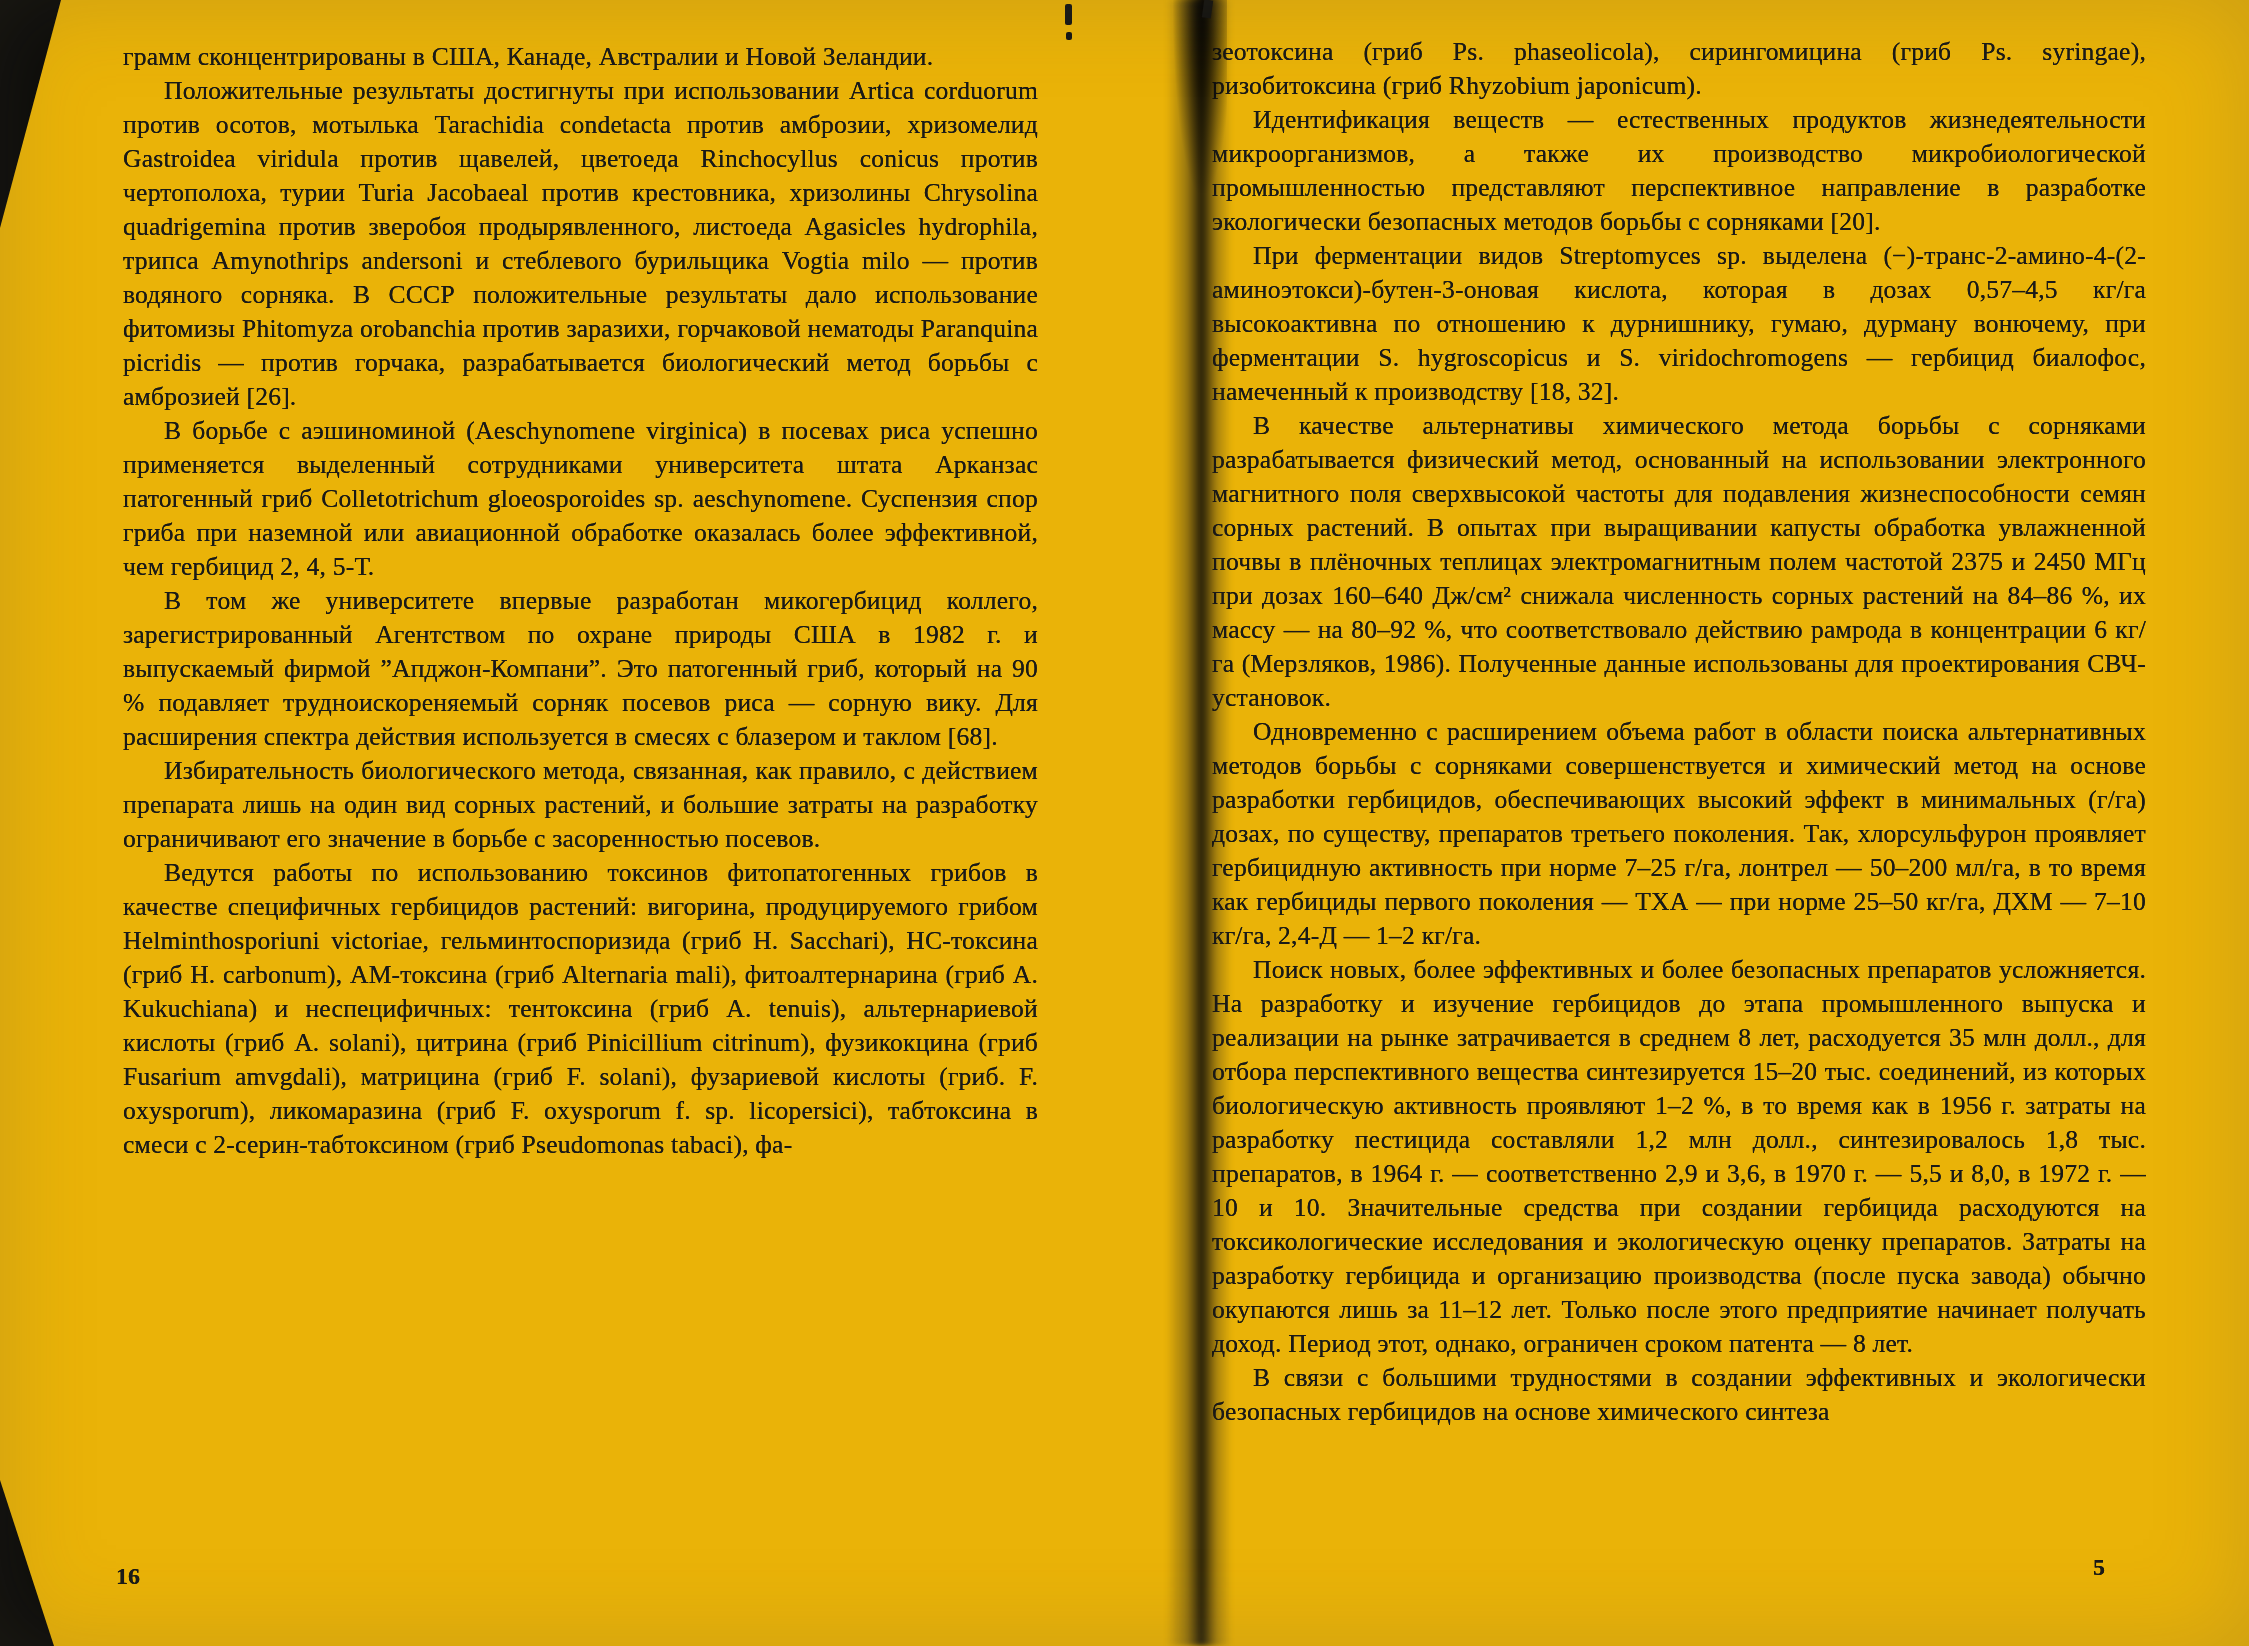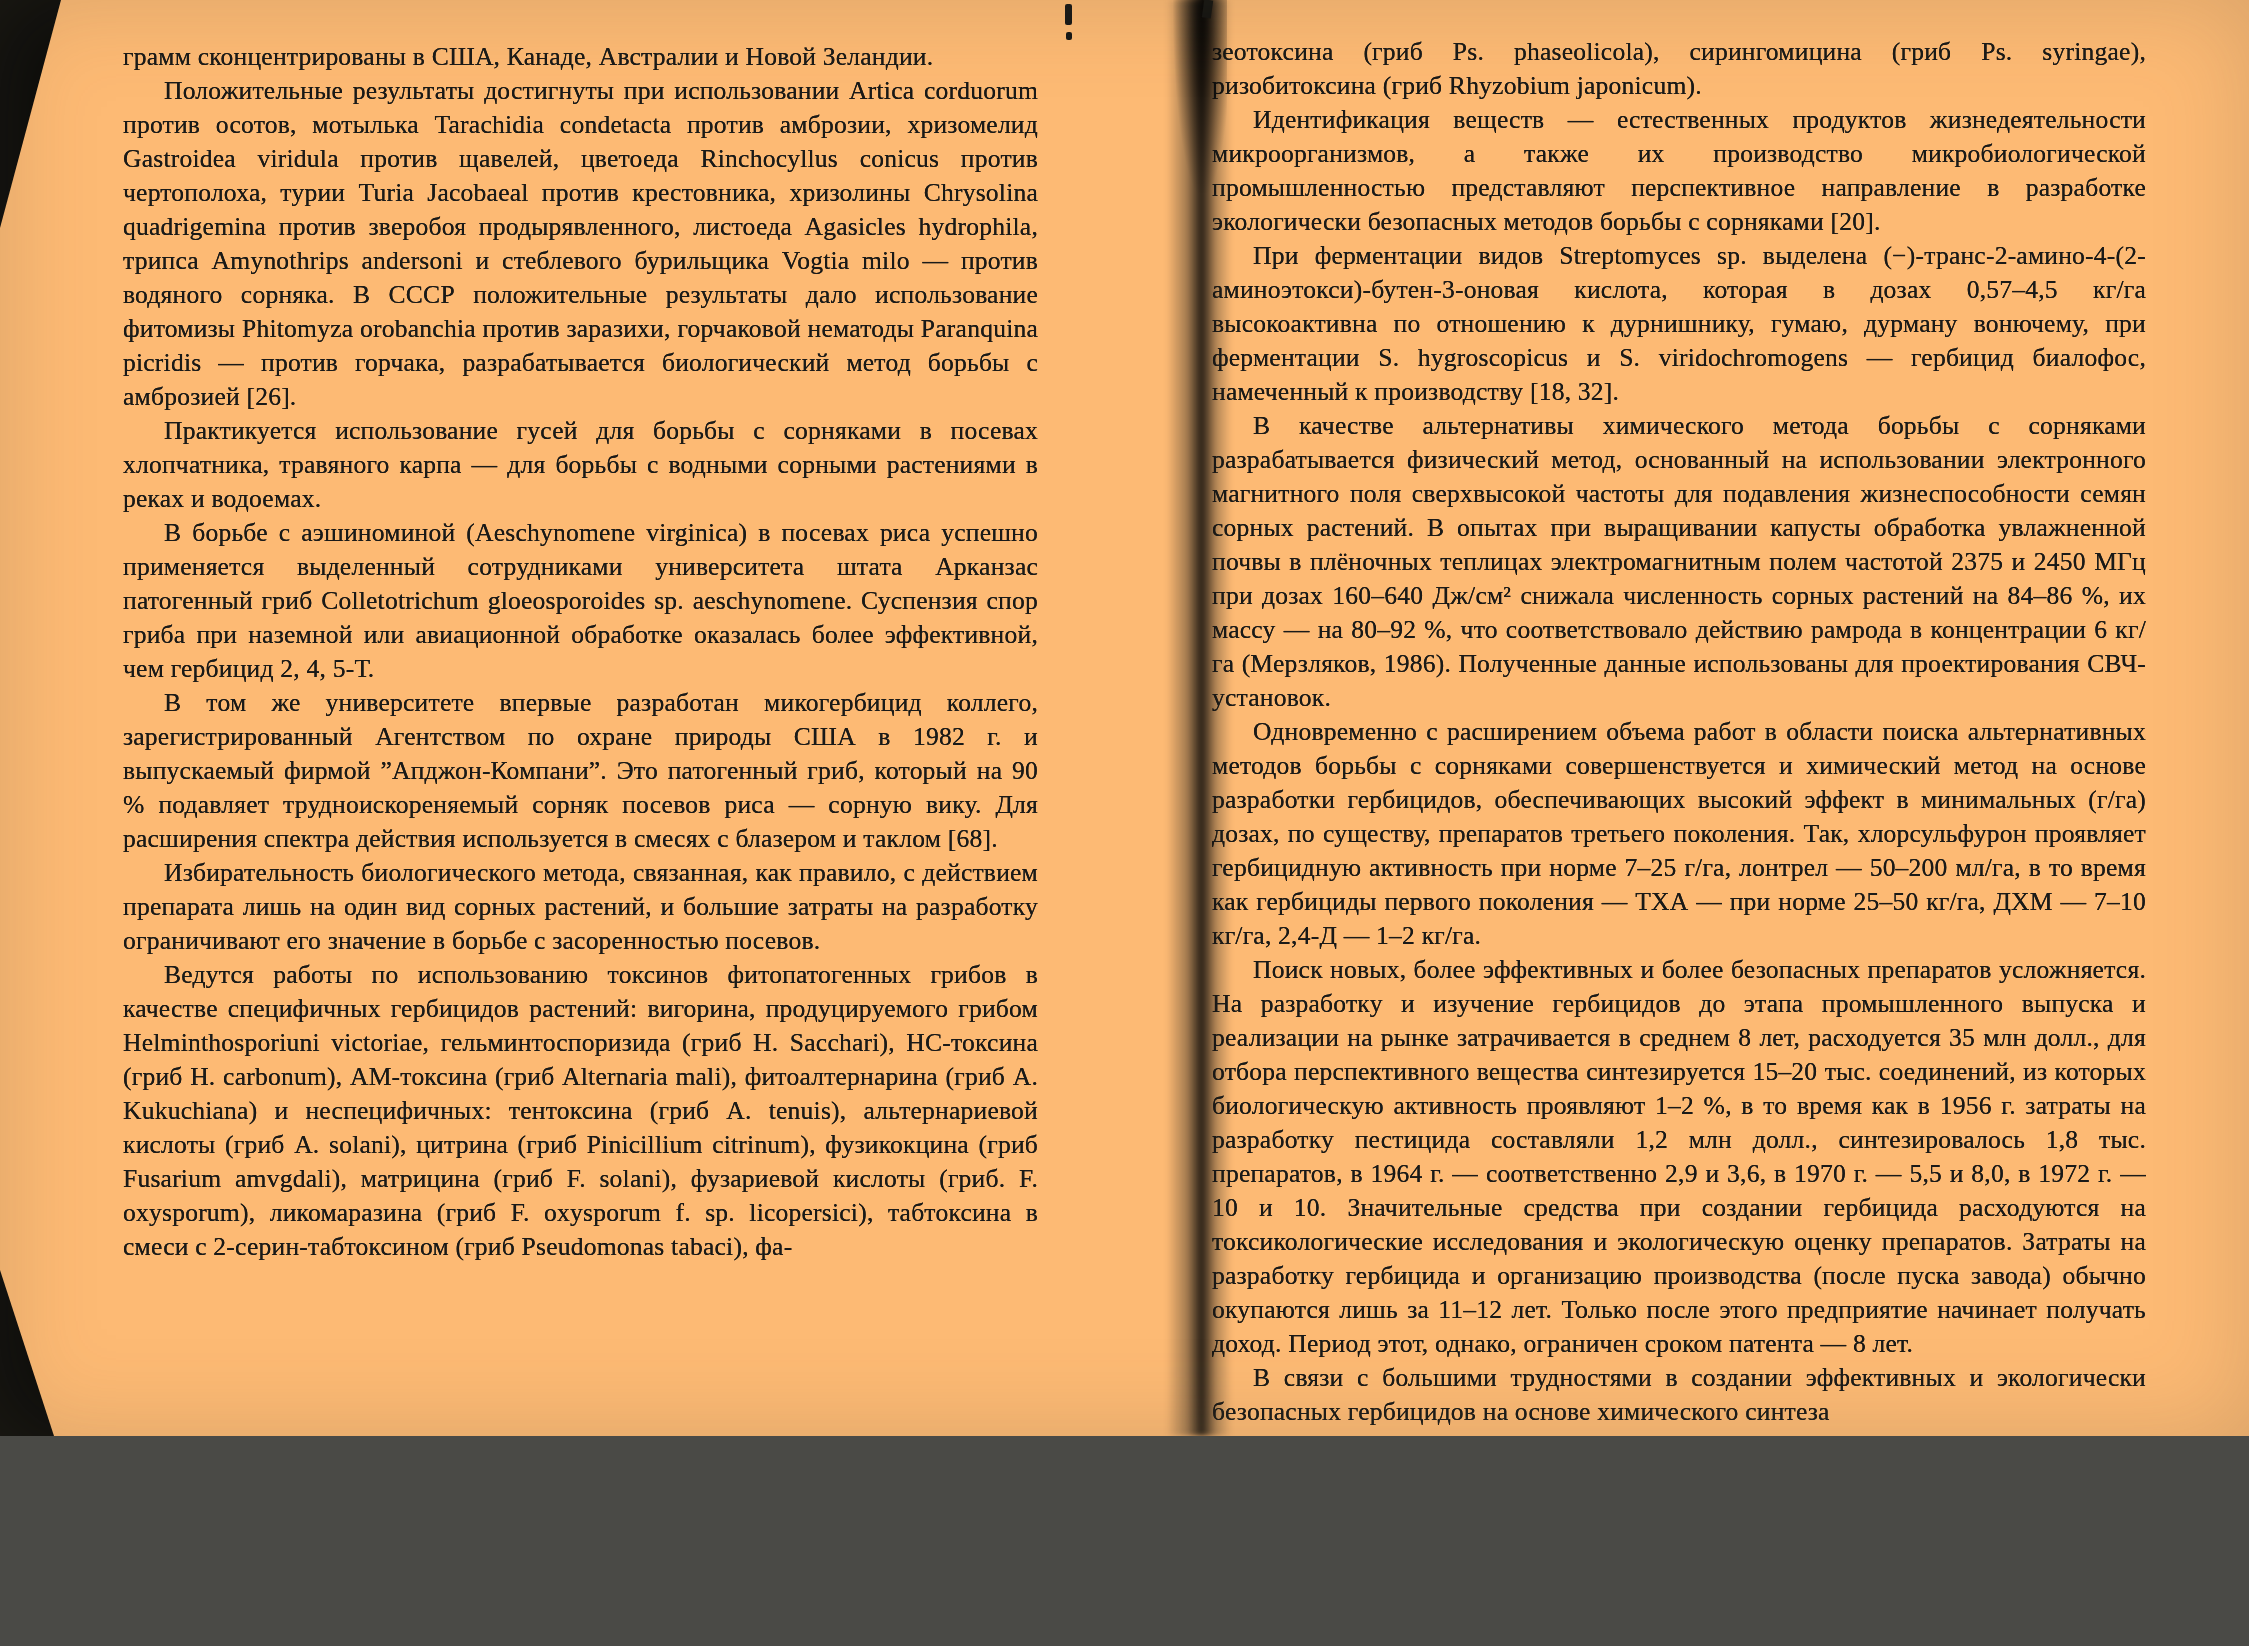--- a/index.html
+++ b/index.html
@@ -3,22 +3,22 @@
 <meta charset="utf-8">
 <style>
   html, body {
     margin: 0;
     padding: 0;
     background: #4a4a46;
   }
   .scan {
     position: relative;
     width: 2250px;
-    height: 1436px;
-    background: #fdba74;
+    height: 1646px;
+    background: #eab308;
     overflow: hidden;
     font-family: "Liberation Serif", "DejaVu Serif", serif;
     color: #1a1a18;
   }
   .scan::after {
     content: "";
     position: absolute;
     inset: 0;
     pointer-events: none;
     box-shadow: inset 0 0 97px rgba(90, 84, 66, 0.22);
@@ -137,21 +137,20 @@
   }
 </style>
 </head>
 <body>
 
 <div class="scan">
 
   <div class="page left">
     <p class="para no-indent">грамм сконцентрированы в США, Канаде, Австралии и Новой Зеландии.</p>
     <p class="para">Положительные результаты достигнуты при использовании Artica corduorum против осотов, мотылька Tarachidia condetacta против амброзии, хризомелид Gastroidea viridula против щавелей, цветоеда Rinchocyllus conicus против чертополоха, турии Turia Jacobaeal против крестовника, хризолины Chrysolina quadrigemina против зверобоя продырявленного, листоеда Agasicles hydrophila, трипса Amynothrips andersoni и стеблевого бурильщика Vogtia milo — против водяного сорняка. В СССР положительные результаты дало использование фитомизы Phitomyza orobanchia против заразихи, горчаковой нематоды Paranquina picridis — против горчака, разрабатывается биологический метод борьбы с амброзией [26].</p>
-    <p class="para">Практикуется использование гусей для борьбы с сорняками в посевах хлопчатника, травяного карпа — для борьбы с водными сорными растениями в реках и водоемах.</p>
     <p class="para">В борьбе с аэшиноминой (Aeschynomene virginica) в посевах риса успешно применяется выделенный сотрудниками университета штата Арканзас патогенный гриб Colletotrichum gloeosporoides sp. aeschynomene. Суспензия спор гриба при наземной или авиационной обработке оказалась более эффективной, чем гербицид 2, 4, 5-Т.</p>
     <p class="para">В том же университете впервые разработан микогербицид коллего, зарегистрированный Агентством по охране природы США в 1982 г. и выпускаемый фирмой ”Апджон-Компани”. Это патогенный гриб, который на 90 % подавляет трудноискореняемый сорняк посевов риса — сорную вику. Для расширения спектра действия используется в смесях с блазером и таклом [68].</p>
     <p class="para">Избирательность биологического метода, связанная, как правило, с действием препарата лишь на один вид сорных растений, и большие затраты на разработку ограничивают его значение в борьбе с засоренностью посевов.</p>
     <p class="para">Ведутся работы по использованию токсинов фитопатогенных грибов в качестве специфичных гербицидов растений: вигорина, продуцируемого грибом Helminthosporiuni victoriae, гельминтоспоризида (гриб H. Sacchari), НС-токсина (гриб H. carbonum), АМ-токсина (гриб Alternaria mali), фитоалтернарина (гриб A. Kukuchiana) и неспецифичных: тентоксина (гриб A. tenuis), альтернариевой кислоты (гриб A. solani), цитрина (гриб Pinicillium citrinum), фузикокцина (гриб Fusarium amvgdali), матрицина (гриб F. solani), фузариевой кислоты (гриб. F. oxysporum), ликомаразина (гриб F. oxysporum f. sp. licopersici), табтоксина в смеси с 2-серин-табтоксином (гриб Pseudomonas tabaci), фа-</p>
   </div>
 
   <div class="page right">
     <p class="para no-indent">зеотоксина (гриб Ps. phaseolicola), сирингомицина (гриб Ps. syringae), ризобитоксина (гриб Rhyzobium japonicum).</p>
     <p class="para">Идентификация веществ — естественных продуктов жизнедеятельности микроорганизмов, а также их производство микробиологической промышленностью представляют перспективное направление в разработке экологически безопасных методов борьбы с сорняками [20].</p>
     <p class="para">При ферментации видов Streptomyces sp. выделена (−)-транс-2-амино-4-(2-аминоэтокси)-бутен-3-оновая кислота, которая в дозах 0,57–4,5 кг/га высокоактивна по отношению к дурнишнику, гумаю, дурману вонючему, при ферментации S. hygroscopicus и S. viridochromogens — гербицид биалофос, намеченный к производству [18, 32].</p>

